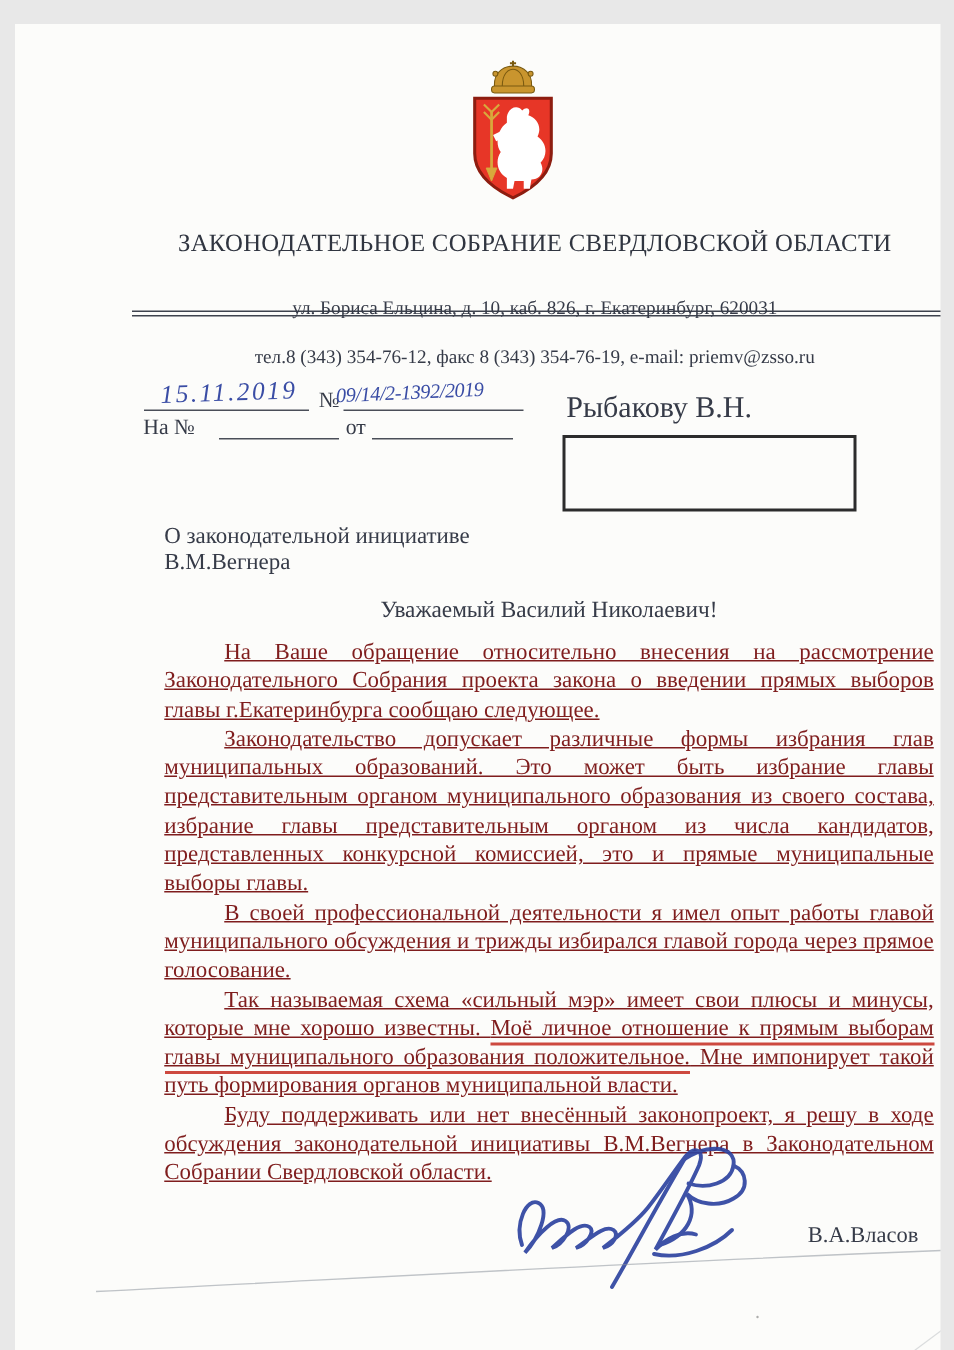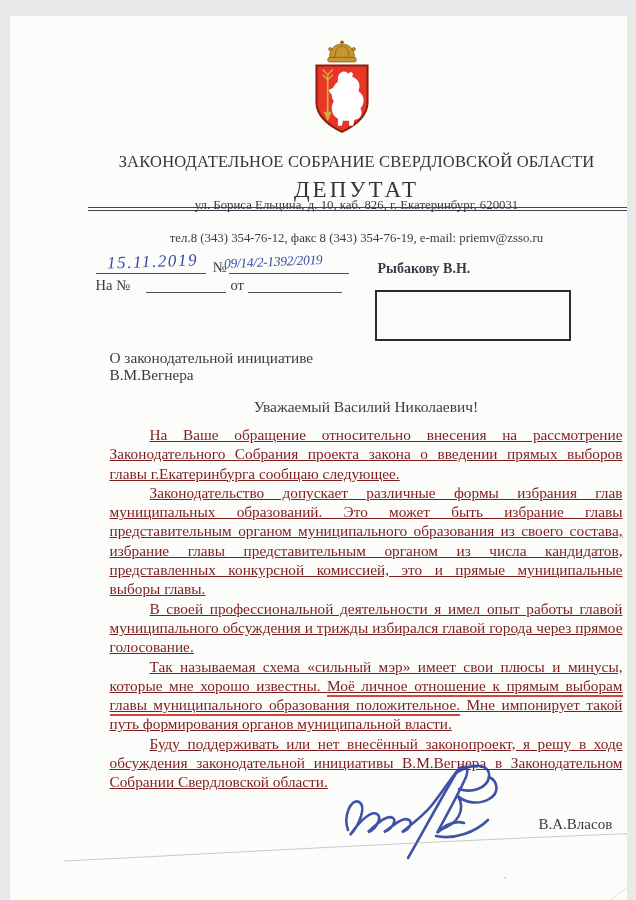--- a/index.html
+++ b/index.html
@@ -22,21 +22,21 @@
   
   .uline{position:absolute;height:0;border-bottom:1.4px solid #4a4e58;}
   .ul-date{left:86px;top:257px;width:110px;}
   .ul-num{left:219px;top:257px;width:120px;}
   .ul-na{left:136px;top:276px;width:80px;}
   .ul-ot{left:238px;top:276px;width:94px;}
   .hw{font-style:italic;color:#3a4da5;white-space:nowrap;}
   .hw-date{position:absolute;left:97px;top:236px;font-size:17px;letter-spacing:1.6px;transform:rotate(-2deg);}
   .hw-num{position:absolute;left:214px;top:238px;font-size:13.5px;letter-spacing:-.3px;transform:rotate(-2.5deg);}
   .no-label{position:absolute;left:203px;top:243px;font-size:14.5px;}
-  .addressee{position:absolute;left:368px;top:245px;font-size:14px;font-weight:bold;}
+  .addressee{position:absolute;left:368px;top:245px;font-size:20px;}
   .na-label{position:absolute;left:86px;top:261px;font-size:14.5px;}
   .ot-label{position:absolute;left:221px;top:261px;font-size:14.5px;}
   .redact-box{position:absolute;left:365px;top:274px;width:192px;height:47px;
     border:2px solid #2c2c2c;background:transparent;}
   
   .subject1{position:absolute;left:100px;top:333px;font-size:15.3px;}
   .subject2{position:absolute;left:100px;top:350px;font-size:15.3px;}
   .salutation{position:absolute;left:100px;top:382px;width:513px;text-align:center;font-size:15.5px;}
   
   .body-block{position:absolute;left:100px;top:409px;width:513px;
@@ -76,21 +76,20 @@
     <g fill="#ffffff">
       <path d="M31,37 C32,31 38,29 41,33 C44,30 47,32 45,36 C51,38 54,44 51,50
                C57,54 58,62 53,67 C56,72 53,78 47,78 L46,84 L42,84 L42,79
                L36,79 L35,84 L31,84 L31,77 C25,74 23,66 27,60 C23,55 25,45 31,41 Z"></path>
       <path d="M30,45 L22,49 L24,53 L31,50 Z"></path>
       <path d="M47,64 C54,67 54,76 46,78 L45,74 C49,73 50,68 46,67 Z"></path>
     </g>
   </svg>
 
   <div class="org-title">ЗАКОНОДАТЕЛЬНОЕ СОБРАНИЕ СВЕРДЛОВСКОЙ ОБЛАСТИ</div>
-  <div class="deputy-title">ДЕПУТАТ</div>
   <div class="head-rule"></div>
   <div class="addr addr1">ул. Бориса Ельцина, д. 10, каб. 826, г. Екатеринбург, 620031</div>
   <div class="addr addr2">тел.8 (343) 354-76-12, факс 8 (343) 354-76-19, e-mail: priemv@zsso.ru</div>
 
   <div class="uline ul-date"></div>
   <div class="hw hw-date">15.11.2019</div>
   <div class="no-label">№</div>
   <div class="uline ul-num"></div>
   <div class="hw hw-num">09/14/2-1392/2019</div>
   <div class="addressee">Рыбакову В.Н.</div>

